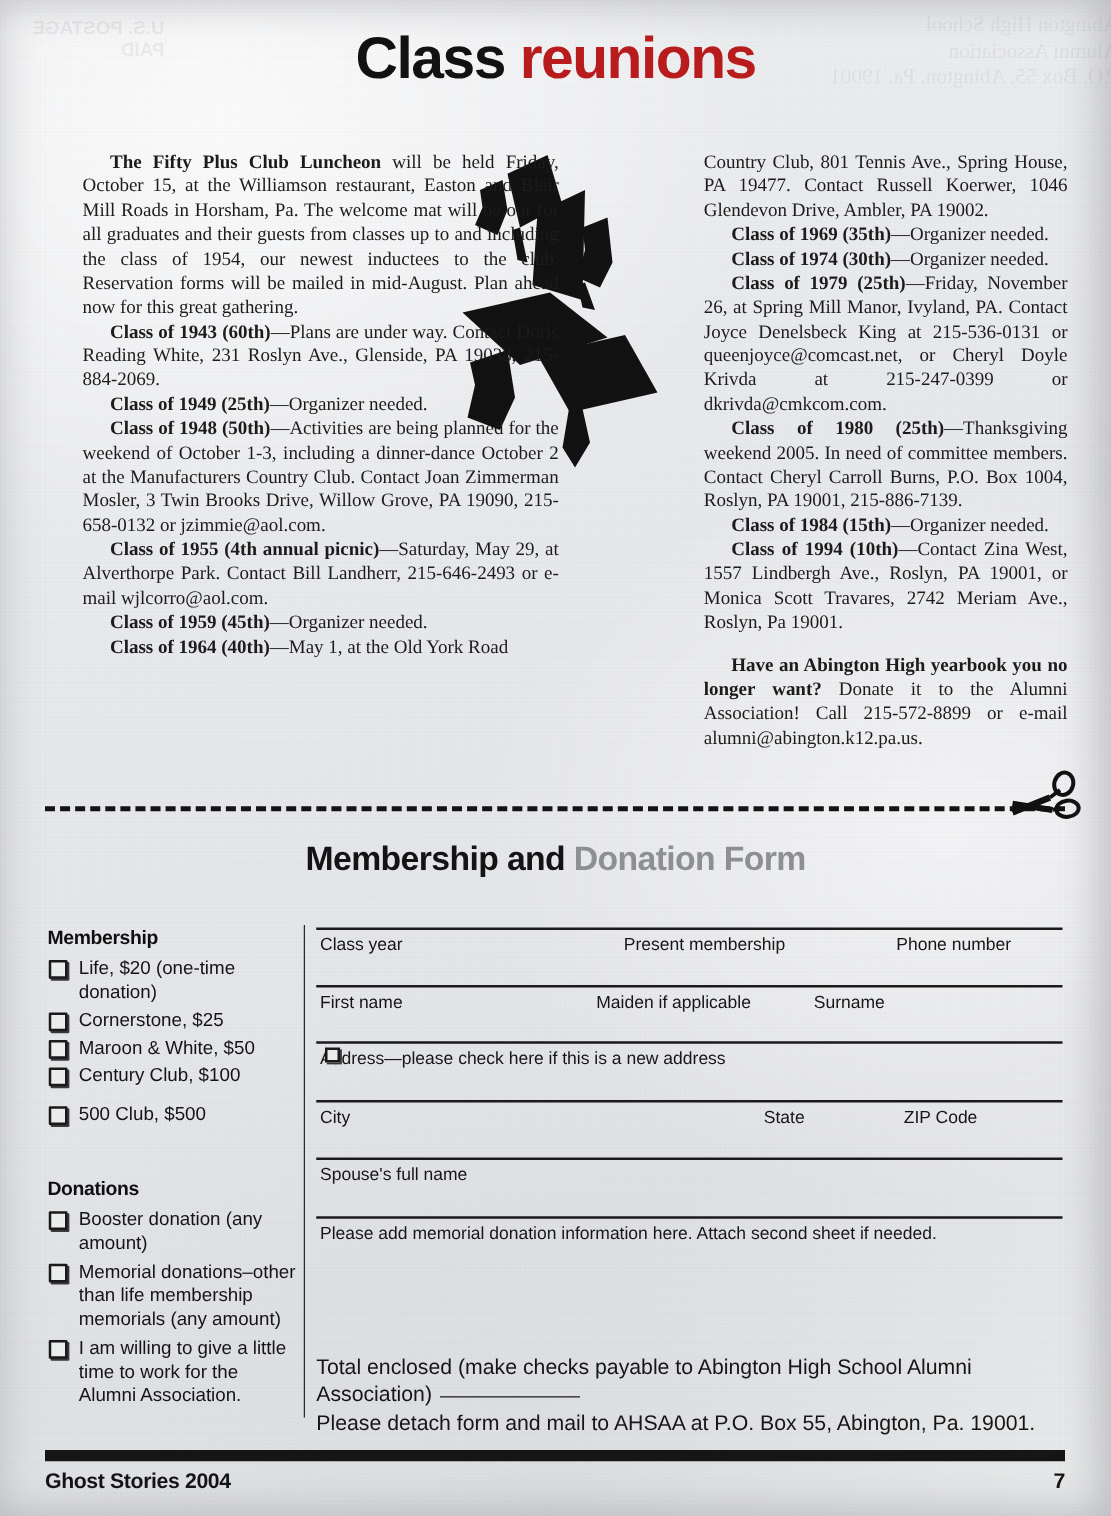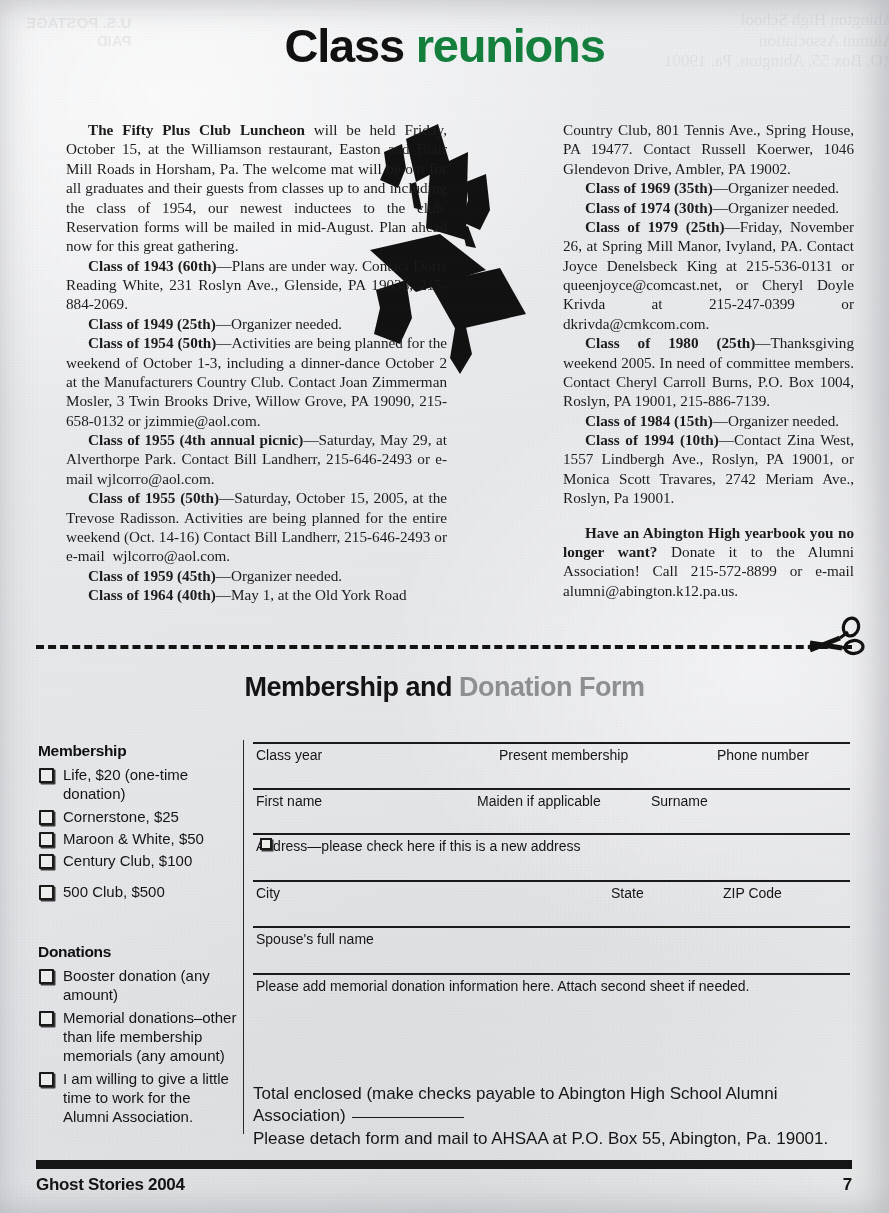--- a/index.html
+++ b/index.html
@@ -59,21 +59,21 @@
     left: 0;
     width: 889px;
     text-align: center;
     font-family: "Liberation Sans", sans-serif;
     font-weight: bold;
     font-size: 47px;
     letter-spacing: -1.2px;
     line-height: 1;
   }
   .masthead .w1 { color: #121212; }
-  .masthead .w2 { color: #15803d; }
+  .masthead .w2 { color: #b91c1c; }
 
   
   .article { position: absolute; top: 120px; left: 0; width: 889px; }
   .col {
     position: absolute;
     font-size: 15.2px;
     line-height: 1.275;
     text-align: justify;
     color: #1c1c1c;
   }
@@ -251,23 +251,22 @@
       <polygon points="62,162 132,146 158,192 88,208"></polygon>
       <polygon points="86,170 96,196 104,232 92,252 82,236 88,200"></polygon>
     </g>
   </svg>
 
   <div class="article">
     <div class="col col-left">
       <p><b>The Fifty Plus Club Luncheon</b> will be held Friday, October 15, at the Williamson restaurant, Easton and Blair Mill Roads in Horsham, Pa. The welcome mat will be out for all graduates and their guests from classes up to and including the class of 1954, our newest inductees to the club. Reservation forms will be mailed in mid-August. Plan ahead now for this great gathering.</p>
       <p><b>Class of 1943 (60th)</b>—Plans are under way. Contact Doris Reading White, 231 Roslyn Ave., Glenside, PA 19038, 215-884-2069.</p>
       <p><b>Class of 1949 (25th)</b>—Organizer needed.</p>
-      <p><b>Class of 1954 (50th)</b>—Activities are being planned for the weekend of October 1-3, including a dinner-dance October 2 at the Manufacturers Country Club. Contact Joan Zimmerman Mosler, 3 Twin Brooks Drive, Willow Grove, PA 19090, 215-658-0132 or jzimmie@aol.com.</p>
+      <p><b>Class of 1948 (50th)</b>—Activities are being planned for the weekend of October 1-3, including a dinner-dance October 2 at the Manufacturers Country Club. Contact Joan Zimmerman Mosler, 3 Twin Brooks Drive, Willow Grove, PA 19090, 215-658-0132 or jzimmie@aol.com.</p>
       <p><b>Class of 1955 (4th annual picnic)</b>—Saturday, May 29, at Alverthorpe Park. Contact Bill Landherr, 215-646-2493 or e-mail wjlcorro@aol.com.</p>
-      <p><b>Class of 1955 (50th)</b>—Saturday, October 15, 2005, at the Trevose Radisson. Activities are being planned for the entire weekend (Oct. 14-16) Contact Bill Landherr, 215-646-2493 or e-mail&nbsp; wjlcorro@aol.com.</p>
       <p><b>Class of 1959 (45th)</b>—Organizer needed.</p>
       <p><b>Class of 1964 (40th)</b>—May 1, at the Old York Road</p>
     </div>
 
     <div class="col col-right">
       <p class="noind">Country Club, 801 Tennis Ave., Spring House, PA 19477. Contact Russell Koerwer, 1046 Glendevon Drive, Ambler, PA 19002.</p>
       <p><b>Class of 1969 (35th)</b>—Organizer needed.</p>
       <p><b>Class of 1974 (30th)</b>—Organizer needed.</p>
       <p><b>Class of 1979 (25th)</b>—Friday, November 26, at Spring Mill Manor, Ivyland, PA. Contact Joyce Denelsbeck King at 215-536-0131 or queenjoyce@comcast.net, or Cheryl Doyle Krivda at 215-247-0399 or dkrivda@cmkcom.com.</p>
       <p><b>Class of 1980 (25th)</b>—Thanksgiving weekend 2005. In need of committee members. Contact Cheryl Carroll Burns, P.O. Box 1004, Roslyn, PA 19001, 215-886-7139.</p>

